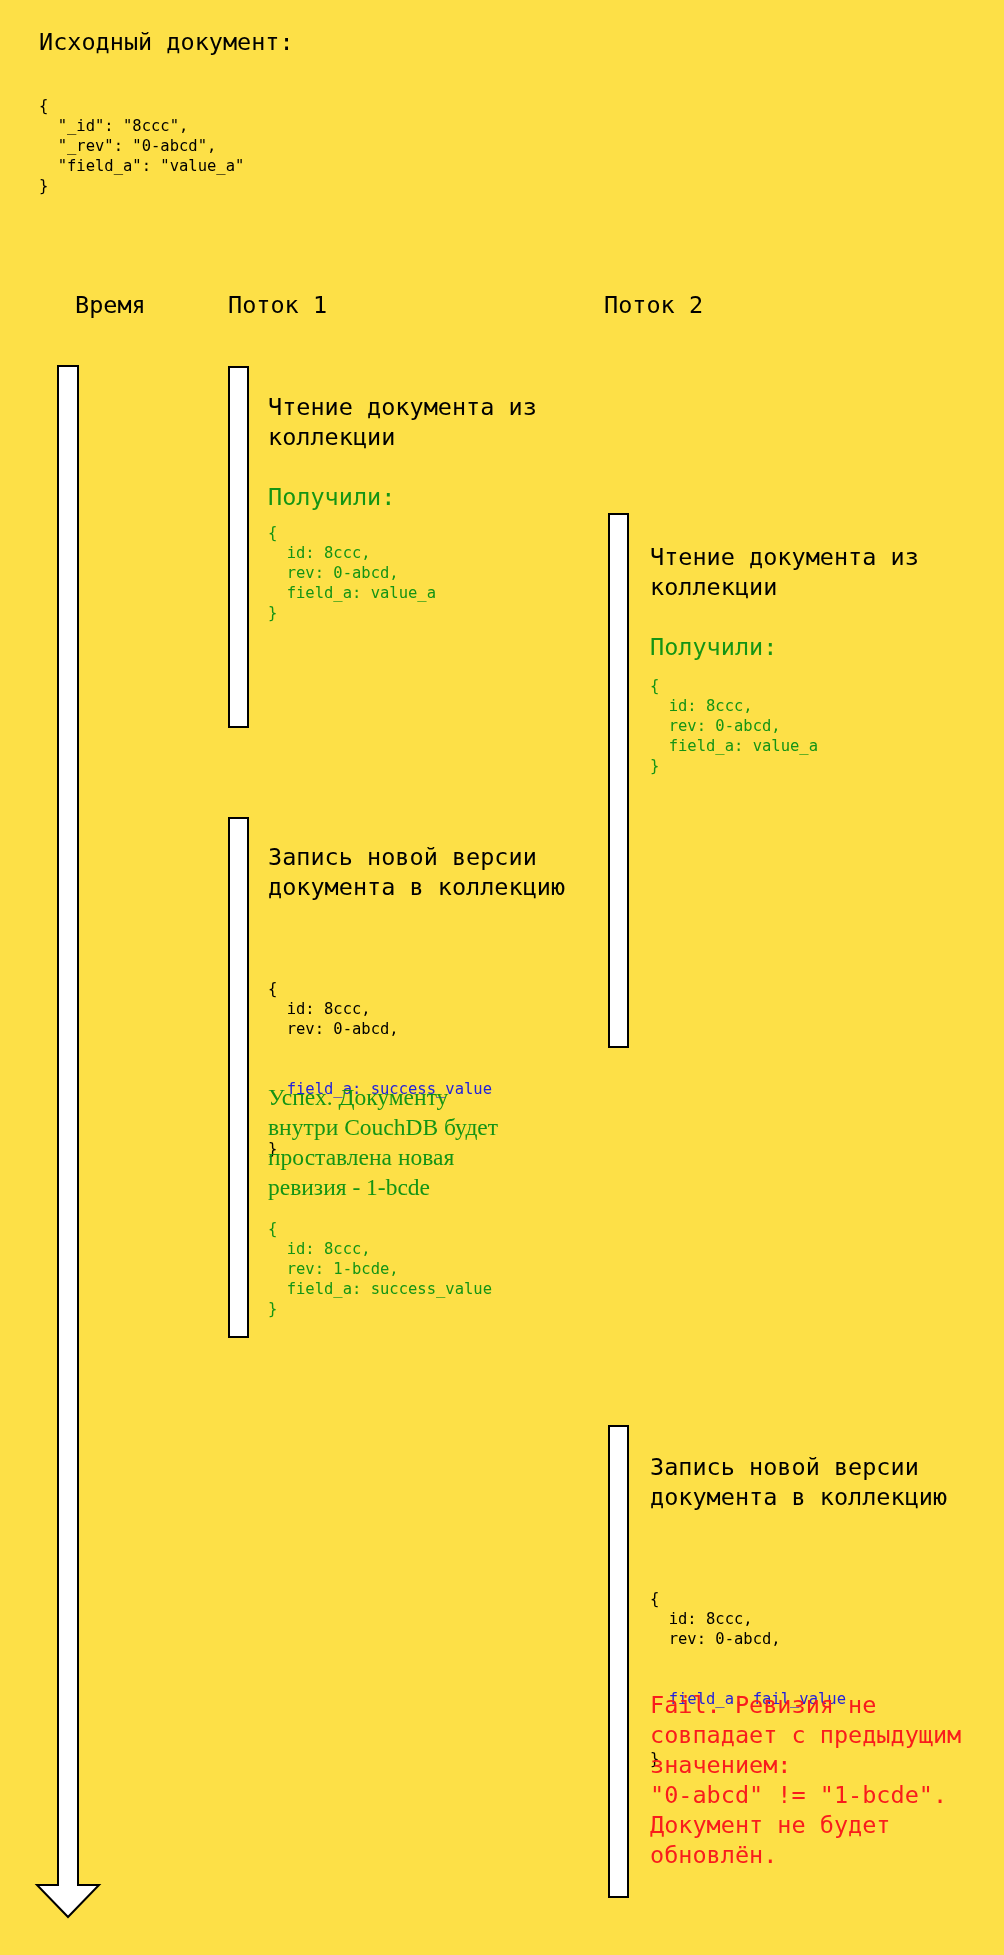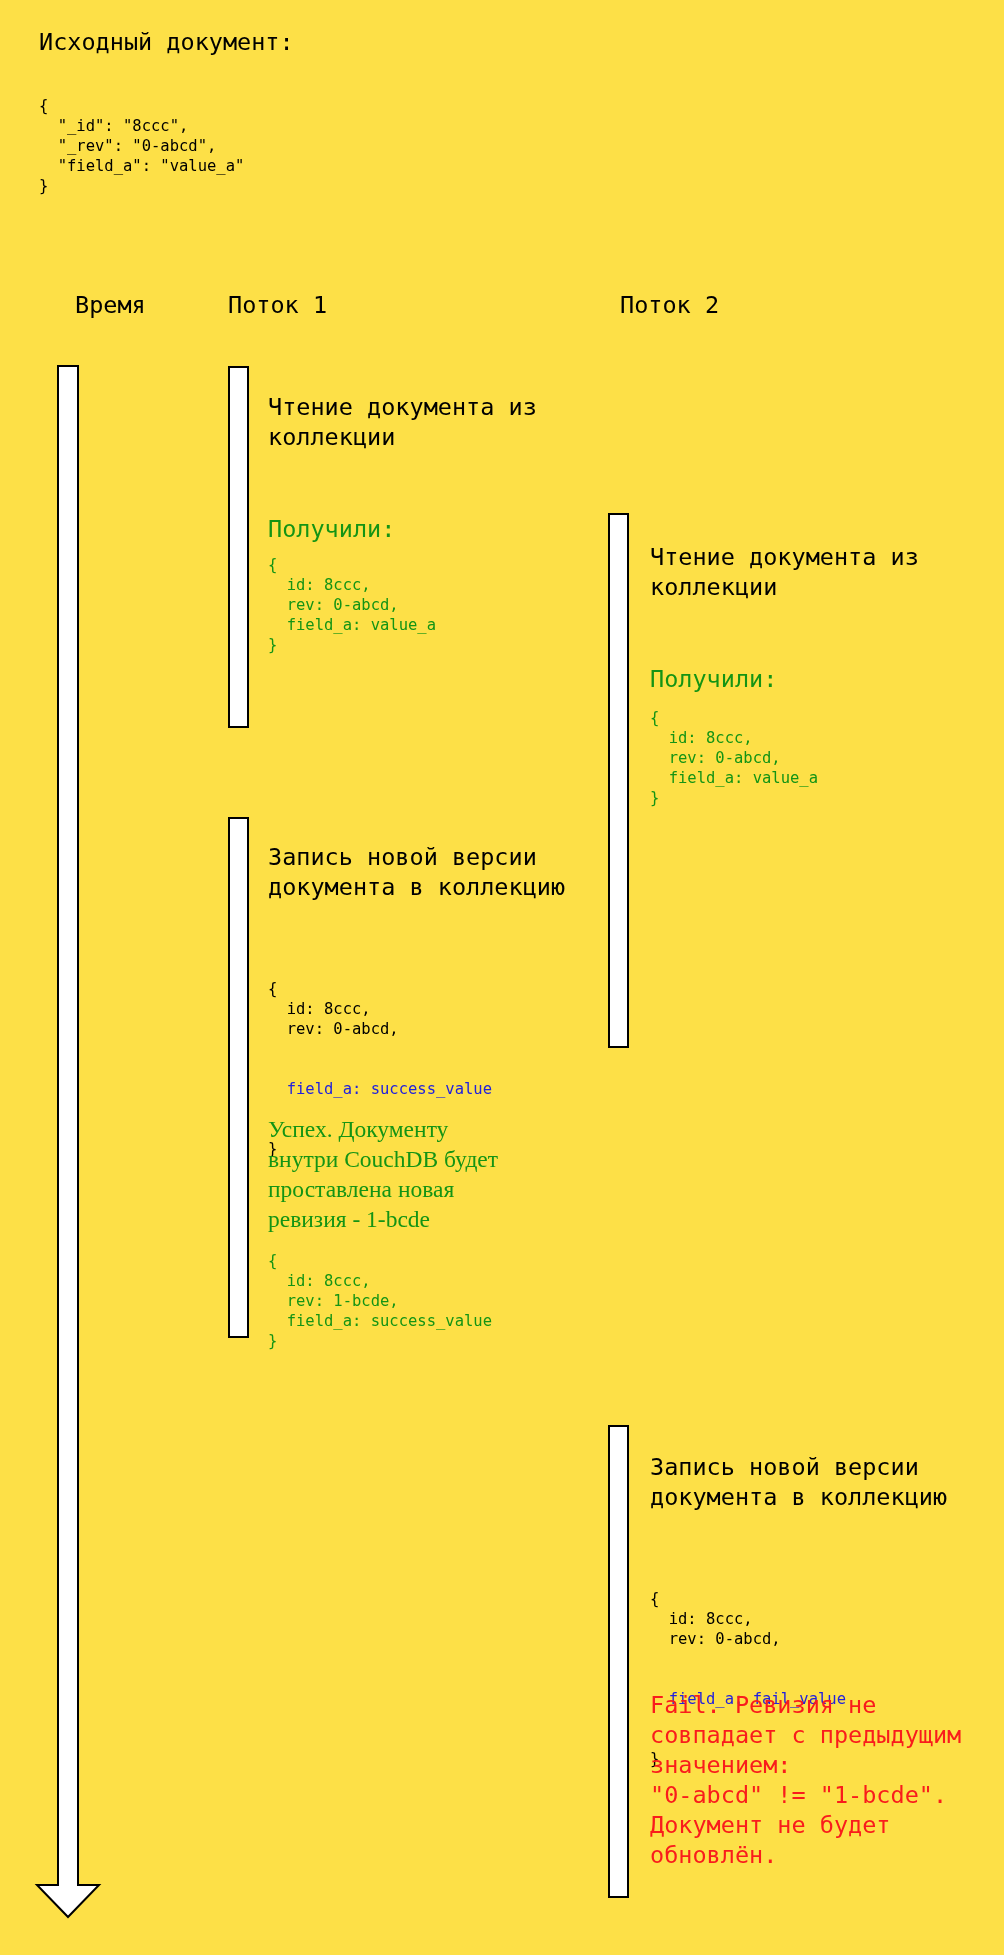--- a/index.html
+++ b/index.html
@@ -22,21 +22,21 @@
     margin: 0;
   }
   .lg {
     font-size: 23.5px;
     line-height: 30px;
   }
   .sm {
     font-size: 15.5px;
     line-height: 20px;
   }
-  .green { color: var(--green, #149414); margin-top: 32px; }
+  .green { color: var(--green, #149414); }
   .blue  { color: var(--blue, #2121dd); }
   .red   { color: var(--red, #f91c1c); }
   .bar {
     position: absolute;
     box-sizing: border-box;
     width: 21px;
     border: 2px solid #000000;
     background: #ffffff;
   }
   .arrow-svg {
@@ -59,21 +59,21 @@
 
   <div class="txt lg" style="left:39px; top:27px;">Исходный документ:</div>
   <pre class="txt sm" style="left:39px; top:96px;">{
   "_id": "8ccc",
   "_rev": "0-abcd",
   "field_a": "value_a"
 }</pre>
 
   <div class="txt lg" style="left:39px; top:290px;margin-left:36px;">Время</div>
   <div class="txt lg" style="left:228px; top:290px;text-align:right;">Поток 1</div>
-  <div class="txt lg" style="left:620px; top:290px;">Поток 2</div>
+  <div class="txt lg" style="left:604px; top:290px;">Поток 2</div>
 
   <svg class="arrow-svg" viewBox="0 0 1004 1955" aria-hidden="true">
     <polygon points="58,366 78,366 78,1885 99,1885 68,1917 37,1885 58,1885" fill="#ffffff" stroke="#000000" stroke-width="2"></polygon>
   </svg>
 
   <div class="bar" style="left:228px; top:366px; height:362px;"></div>
   <div class="bar" style="left:228px; top:817px; height:521px;"></div>
   <div class="bar" style="left:608px; top:513px; height:535px;"></div>
   <div class="bar" style="left:608px; top:1425px; height:473px;"></div>
 

